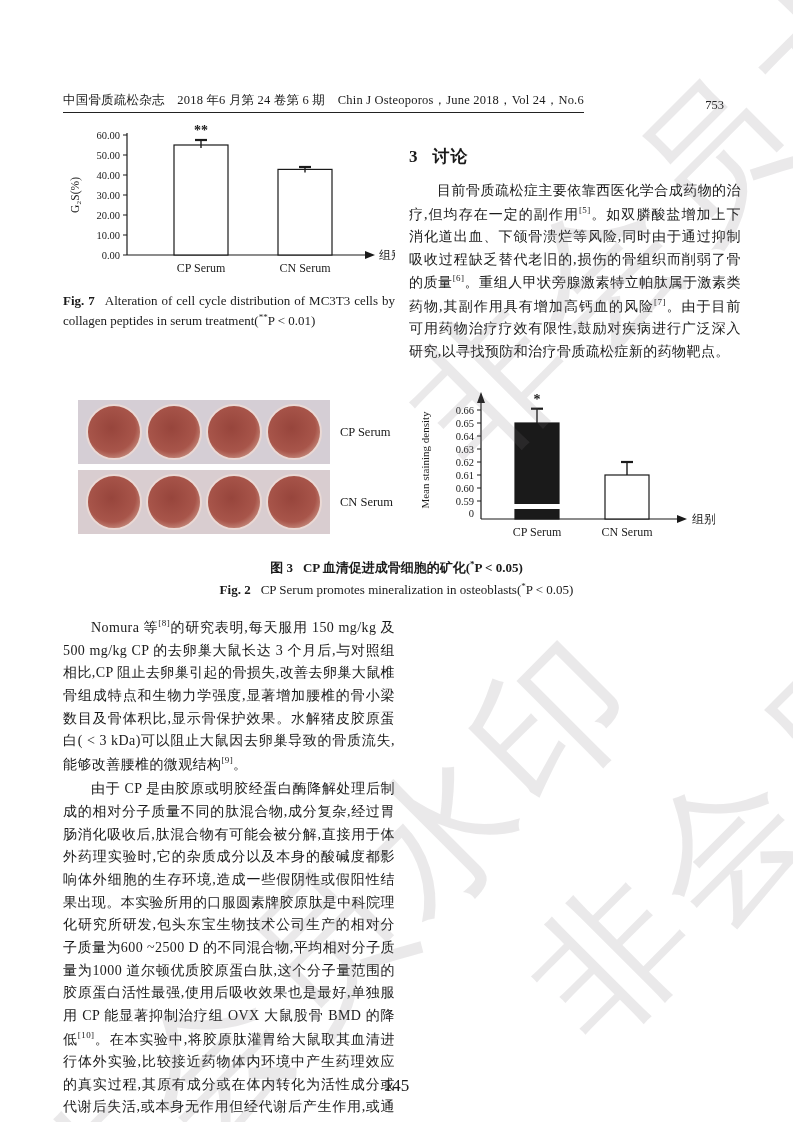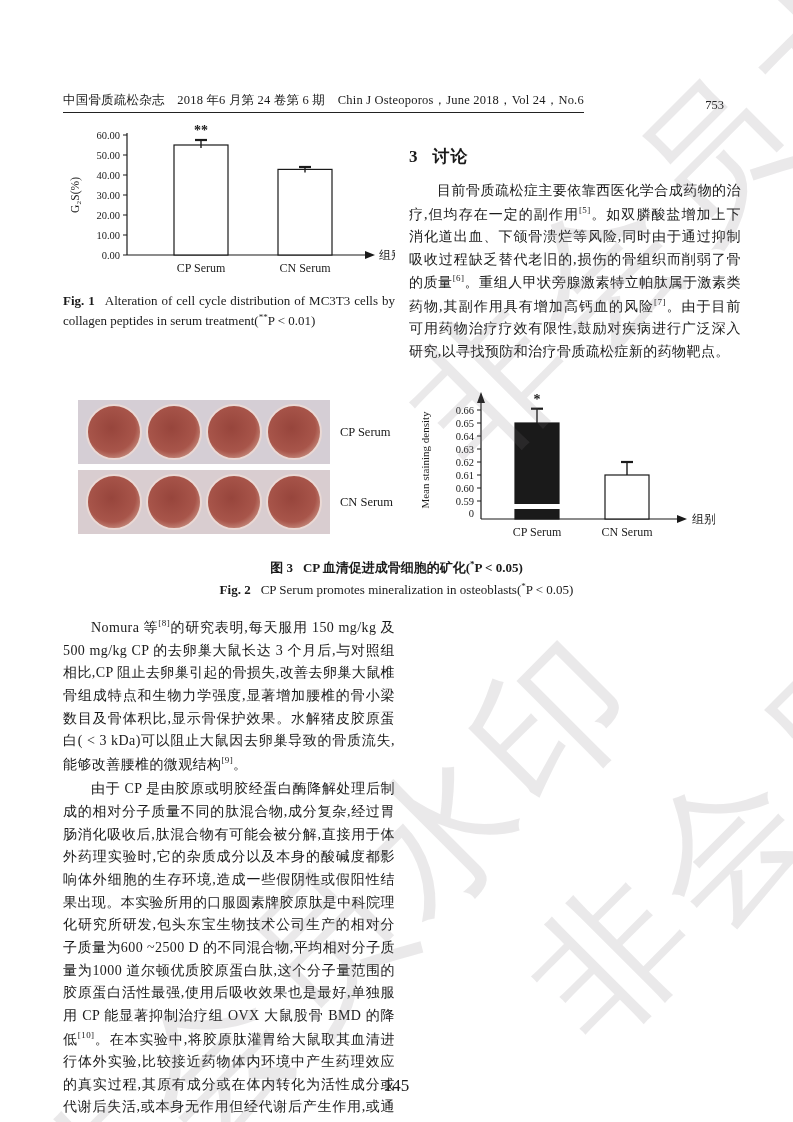--- a/index.html
+++ b/index.html
@@ -89,21 +89,21 @@
             <rect x="111" y="24" width="54" height="110" fill="#ffffff" stroke="#1a1a1a" stroke-width="1.2"></rect>
             <line x1="138" y1="19" x2="138" y2="27" stroke="#1a1a1a" stroke-width="1.4"></line>
             <line x1="132" y1="19" x2="144" y2="19" stroke="#1a1a1a" stroke-width="2.2"></line>
             <text x="138" y="14" font-size="14" text-anchor="middle" fill="#1a1a1a" font-family="&quot;Liberation Serif&quot;, serif" font-weight="bold">**</text>
             <text x="138" y="151" font-size="12" text-anchor="middle" fill="#1a1a1a" font-family="&quot;Liberation Serif&quot;, serif">CP Serum</text>
             <rect x="215" y="48.400000000000006" width="54" height="85.6" fill="#ffffff" stroke="#1a1a1a" stroke-width="1.2"></rect>
             <line x1="242" y1="46.00000000000001" x2="242" y2="51.400000000000006" stroke="#1a1a1a" stroke-width="1.4"></line>
             <line x1="236" y1="46.00000000000001" x2="248" y2="46.00000000000001" stroke="#1a1a1a" stroke-width="2.2"></line>
             <text x="242" y="151" font-size="12" text-anchor="middle" fill="#1a1a1a" font-family="&quot;Liberation Serif&quot;, serif">CN Serum</text>
           </svg>
-        <p class="cap"><b>Fig. 1</b><span>Alteration of cell cycle distribution of MC3T3 cells by collagen peptides in serum treatment(<sup>**</sup>P &lt; 0.01)</span></p>
+        <p class="cap"><b>Fig. 7</b><span>Alteration of cell cycle distribution of MC3T3 cells by collagen peptides in serum treatment(<sup>**</sup>P &lt; 0.01)</span></p>
       </div>
       <div class="colr">
         <h2 class="sec"><span class="num">3</span><span>讨论</span></h2>
         <p class="body indent">目前骨质疏松症主要依靠西医化学合成药物的治疗,但均存在一定的副作用<sup>[5]</sup>。如双膦酸盐增加上下消化道出血、下颌骨溃烂等风险,同时由于通过抑制吸收过程缺乏替代老旧的,损伤的骨组织而削弱了骨的质量<sup>[6]</sup>。重组人甲状旁腺激素特立帕肽属于激素类药物,其副作用具有增加高钙血的风险<sup>[7]</sup>。由于目前可用药物治疗疗效有限性,鼓励对疾病进行广泛深入研究,以寻找预防和治疗骨质疏松症新的药物靶点。</p>
       </div>
     </div>
 
     <div class="fig3row">
       <div class="plate">
           <div class="well-row">

